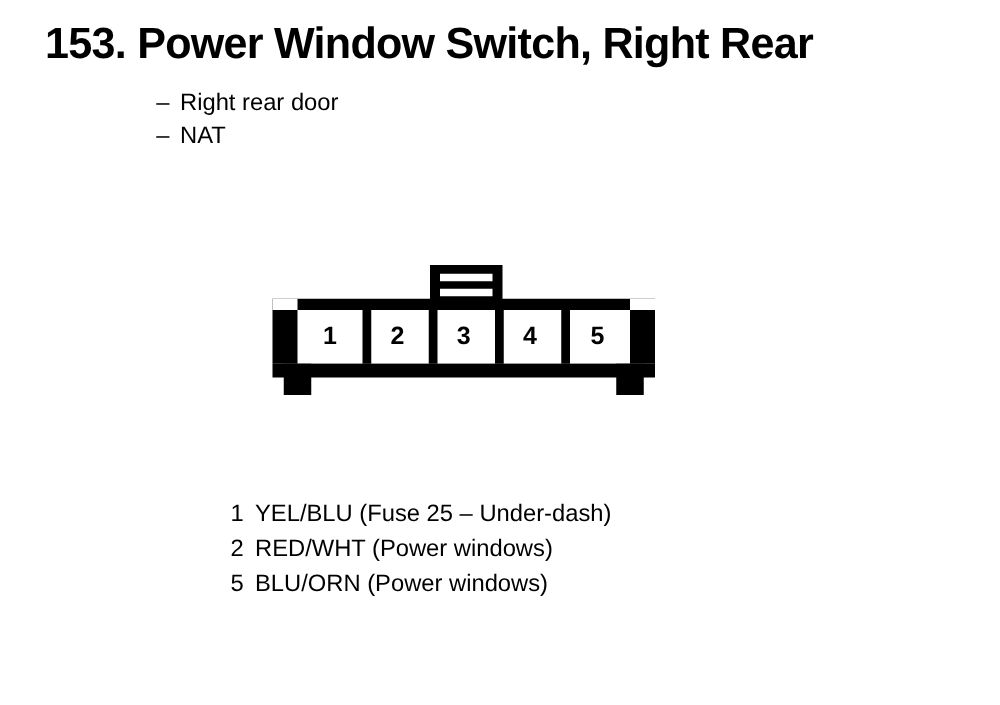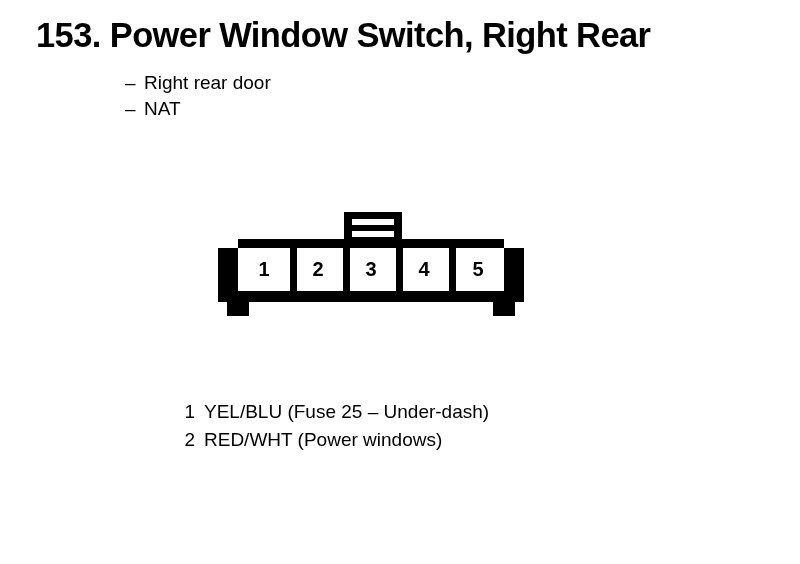--- a/index.html
+++ b/index.html
@@ -213,13 +213,16 @@
   <div class="pin-number" style="left:248px;">5</div>
 </div>
 
 <div id="pin-legend">
   <span class="legend-row">
     <span class="legend-num">1</span><span class="legend-desc">YEL/BLU (Fuse 25 – Under-dash)</span>
   </span>
   <span class="legend-row">
     <span class="legend-num">2</span><span class="legend-desc">RED/WHT (Power windows)</span>
   </span>
+  <span class="legend-row">
+    <span class="legend-num">5</span><span class="legend-desc">BLU/ORN (Power windows)</span>
+  </span>
 </div>
 
 </body></html>

